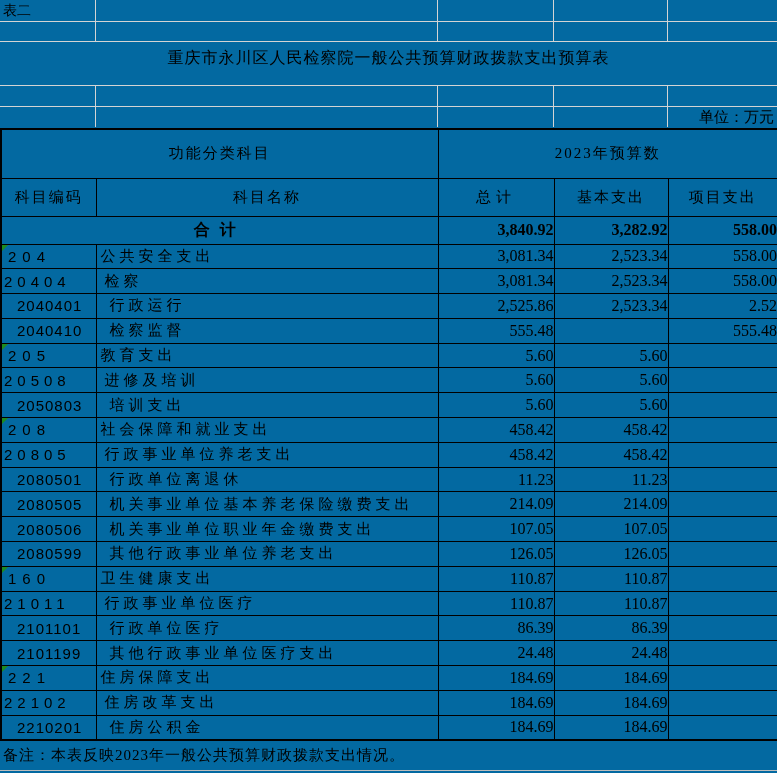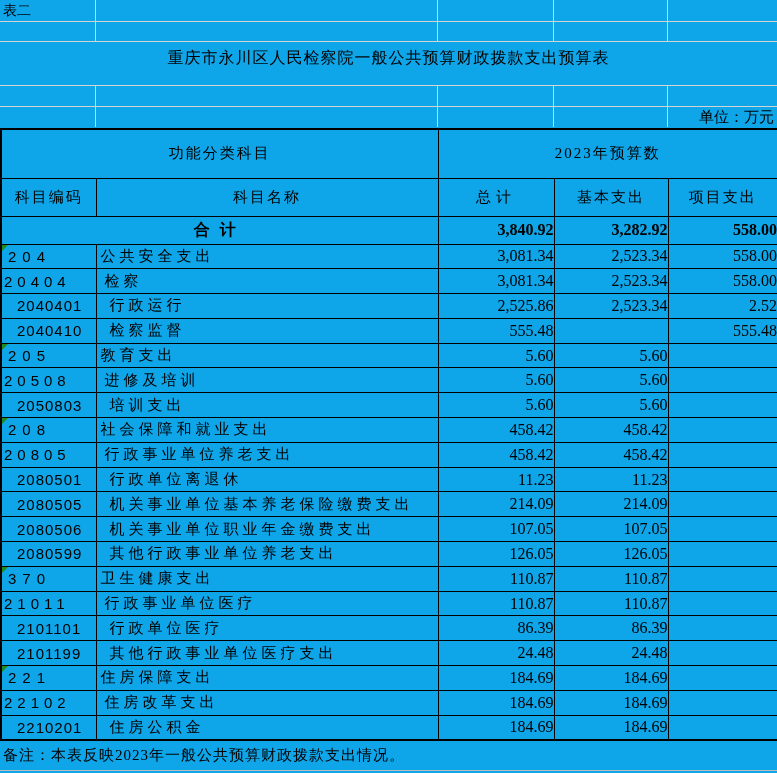--- a/index.html
+++ b/index.html
@@ -1,16 +1,16 @@
 <!DOCTYPE html>
 <html><head>
 <meta charset="utf-8">
 <style>
   html,body{margin:0;padding:0;background:#fff;}
-  .page{position:relative;width:777px;height:773px;background:#0ea5e9;overflow:hidden;
+  .page{position:relative;width:777px;height:773px;background:#0369a1;overflow:hidden;
         font-family:"Liberation Serif","DejaVu Serif",serif;color:#000;}
   
   .gl{position:absolute;background:#d4d4d4;}
   .gl.v{width:1px;}
   .gl.h{height:1px;left:0;width:777px;}
   
   .sheet-label{position:absolute;left:3px;top:2px;font-size:14px;
                font-family:"Liberation Sans","DejaVu Sans",sans-serif;}
   .title{position:absolute;left:0;top:48px;width:777px;text-align:center;
          font-size:16px;letter-spacing:1px;white-space:nowrap;}
@@ -181,21 +181,21 @@
     <td class="num"></td>
   </tr>
         <tr class="body-row lvl3">
     <td class="code"><span class="code-text">2080599</span></td>
     <td class="name">其他行政事业单位养老支出</td>
     <td class="num">126.05</td>
     <td class="num">126.05</td>
     <td class="num"></td>
   </tr>
         <tr class="body-row lvl1">
-    <td class="code"><span class="tri"></span><span class="code-text">370</span></td>
+    <td class="code"><span class="tri"></span><span class="code-text">160</span></td>
     <td class="name">卫生健康支出</td>
     <td class="num">110.87</td>
     <td class="num">110.87</td>
     <td class="num"></td>
   </tr>
         <tr class="body-row lvl2">
     <td class="code"><span class="code-text">21011</span></td>
     <td class="name">行政事业单位医疗</td>
     <td class="num">110.87</td>
     <td class="num">110.87</td>

